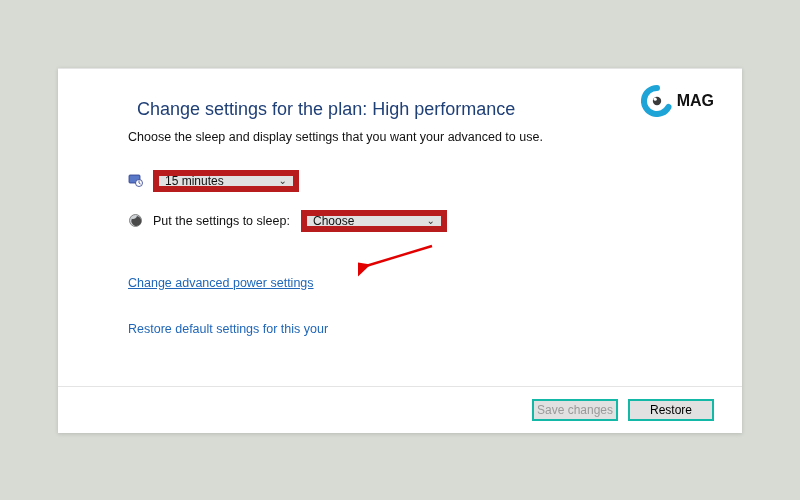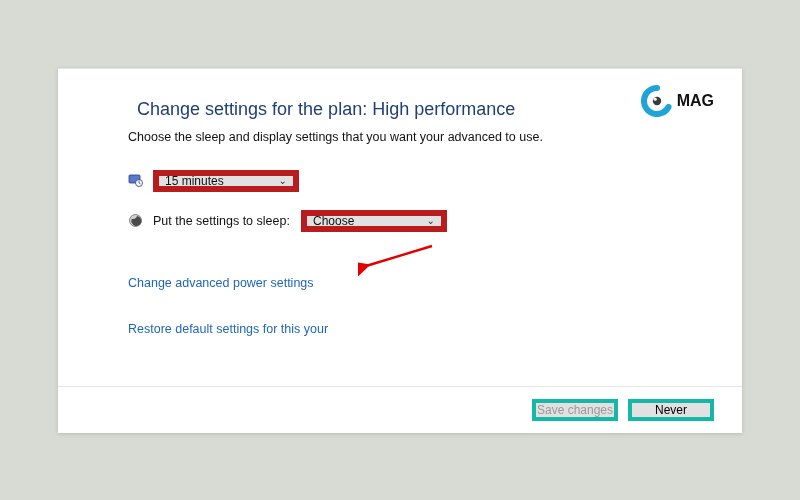--- a/index.html
+++ b/index.html
@@ -86,42 +86,42 @@
   .select .chev {
     font-size: 10px;
     color: #333;
   }
 
   .link {
     color: #1f66b8;
     margin-top: 18px;
     display: inline-block;
   }
-  .link.underline { }
+  .link.underline { text-decoration: underline; }
   .link-wrap { margin-top: 26px; }
   .link-wrap .link-line { margin-bottom: 14px; position: relative;}
 
   .arrow {
     position: absolute;
     left: 230px;
     top: -16px;
     pointer-events: none;
   }
 
   .footer {
     padding: 12px 28px;
     display: flex;
     justify-content: flex-end;
     gap: 10px;
     background: #ffffff;
   }
   .btn {
     min-width: 86px;
     height: 22px;
-    border: 4px solid #14b8a6;
+    border: 2px solid #14b8a6;
     background: #e1e1e1;
     font-size: 12px;
     display: flex;
     align-items: center;
     justify-content: center;
   }
   .btn.disabled {
     color: #9a9a9a;
   }
 </style>
@@ -186,16 +186,16 @@
       </div>
       <div class="link-line">
         <span class="link">Restore default settings for this your</span>
       </div>
     </div>
 
   </div>
 
   <div class="footer">
     <div class="btn disabled">Save changes</div>
-    <div class="btn">Never</div>
+    <div class="btn">Restore</div>
   </div>
 
 </div>
 
 </body></html>

